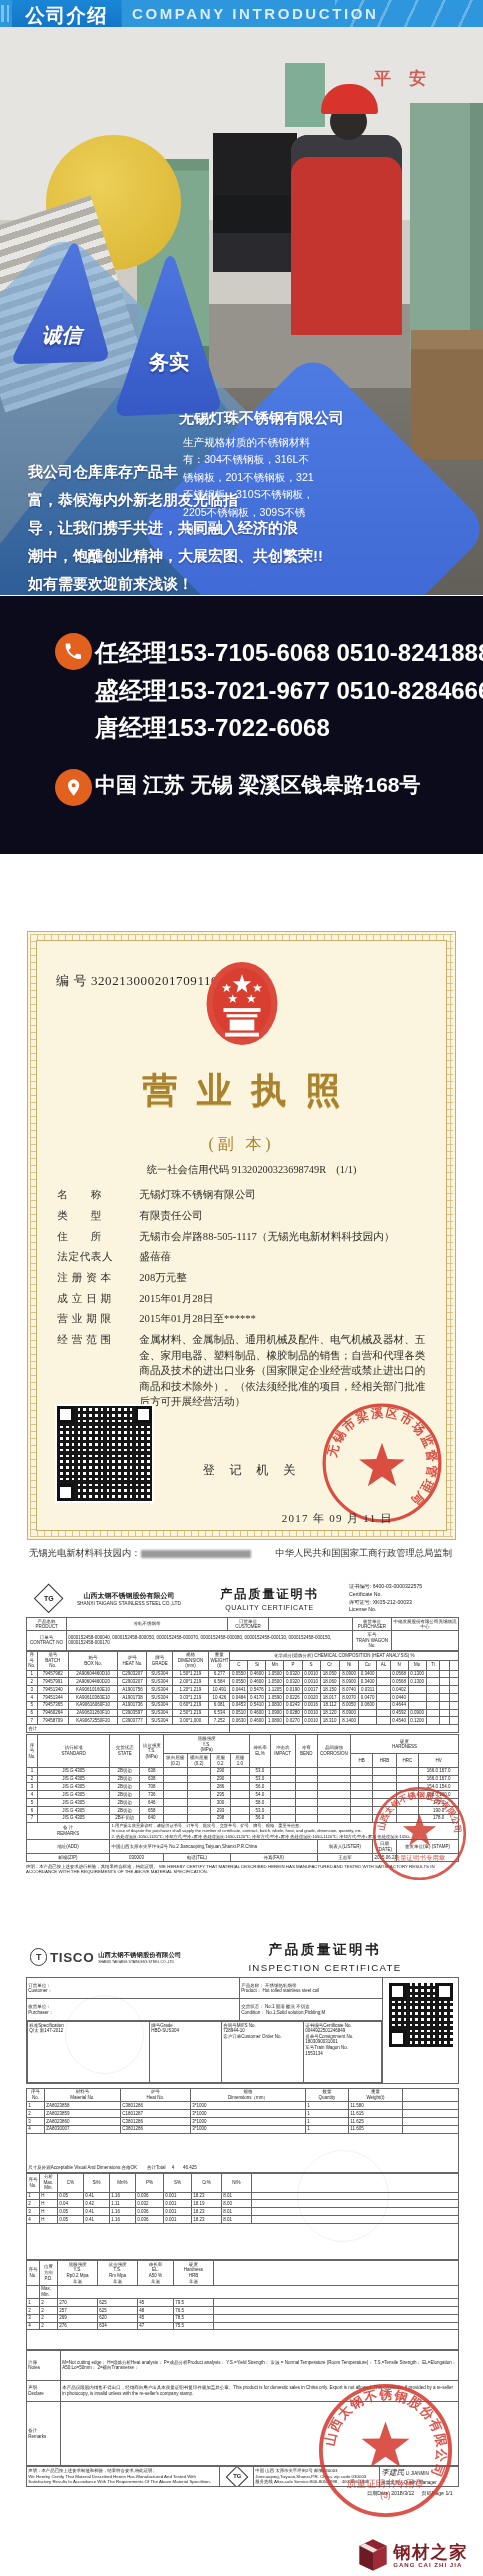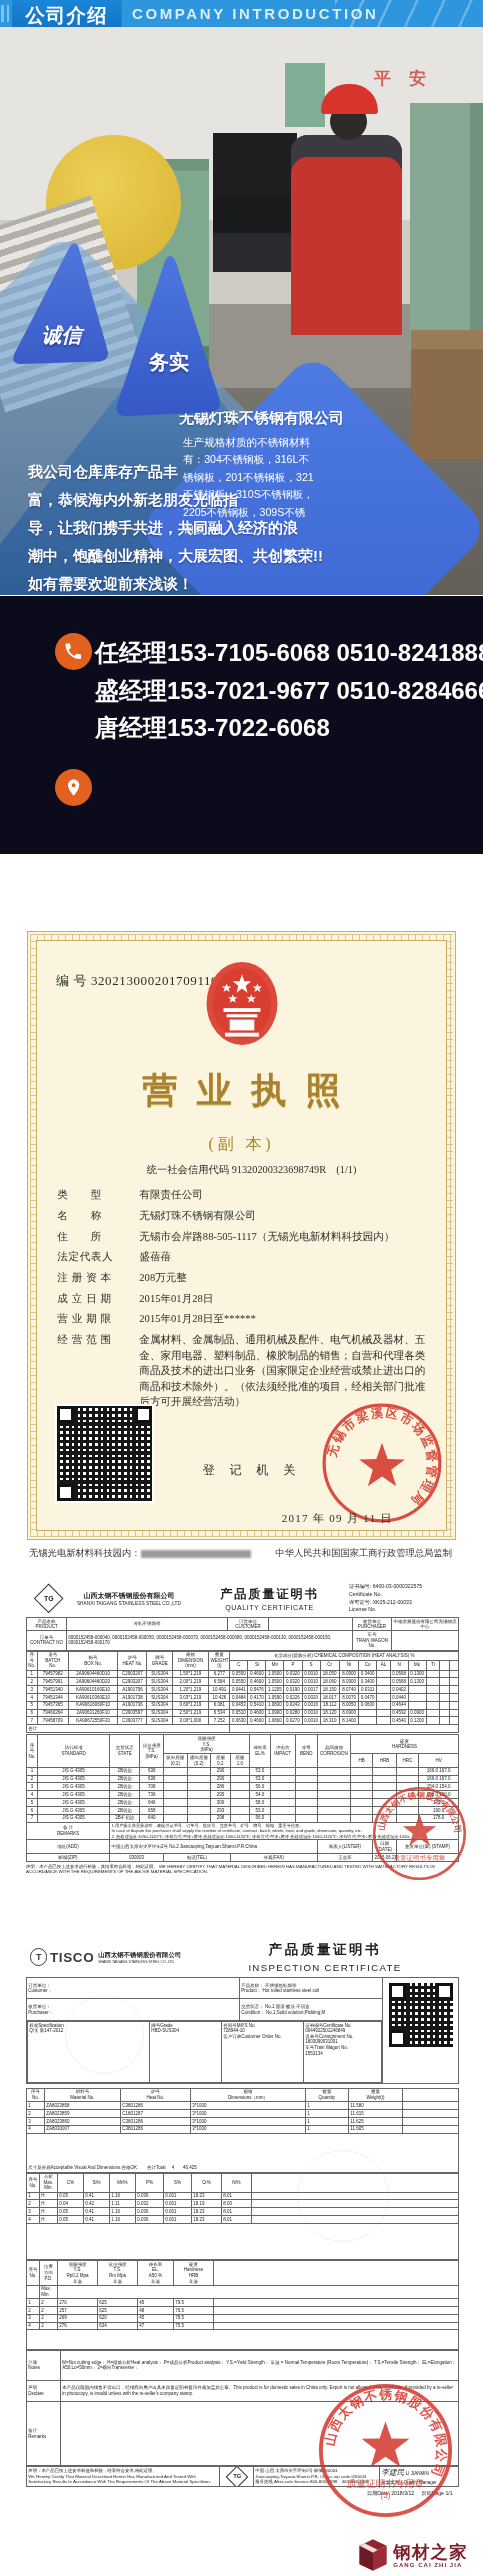--- a/index.html
+++ b/index.html
@@ -221,20 +221,21 @@
       </svg>
     </div>
     <div class="cline" style="top:41px;" data-bind="contacts.phone1">任经理153-7105-6068  0510-82418880</div>
     <div class="cline" style="top:79px;" data-bind="contacts.phone2">盛经理153-7021-9677  0510-82846660</div>
     <div class="cline" style="top:116px;" data-bind="contacts.phone3">唐经理153-7022-6068</div>
     <div class="cicon" style="left:55px;top:173px;">
       <svg width="19.3" height="19.3" viewBox="0 0 24 24">
         <path fill="#fff" d="M12 2C8.13 2 5 5.13 5 9c0 5.25 7 13 7 13s7-7.75 7-13c0-3.87-3.13-7-7-7zm0 9.5A2.5 2.5 0 1 1 12 6.5a2.5 2.5 0 0 1 0 5z"></path>
       </svg>
     </div>
+    <div class="aline" style="top:175px;" data-bind="contacts.addr1">中国 江苏 无锡 梁溪区钱皋路168号</div>
   </div>
 
   <div class="qualsec">
 
     <div class="lic">
       <div class="pat"></div>
       <div class="inner">
         <div class="serial" data-bind="qual.license.serial">编 号 320213000201709110014</div>
         <div class="emblem">
           <svg width="77" height="90" viewBox="0 0 100 116">
@@ -250,26 +251,26 @@
             <rect x="34" y="77" width="32" height="14" fill="#fff"></rect>
             <rect x="28" y="94" width="44" height="5" fill="#fff"></rect>
           </svg>
         </div>
         <div class="bigtitle" data-bind="qual.license.title">营业执照</div>
         <div class="sub" data-bind="qual.license.subtitle">(副 本)</div>
         <div class="credit" data-bind="qual.license.credit_line">统一社会信用代码 91320200323698749R　(1/1)</div>
         <table class="fields">
           <tbody>
               <tr>
+                <td style="white-space: pre-line;">名　　称</td>
+                <td style="white-space: pre-line;">无锡灯珠不锈钢有限公司</td>
+              </tr>
+              <tr>
                 <td style="white-space: pre-line;">类　　型</td>
                 <td style="white-space: pre-line;">有限责任公司</td>
-              </tr>
-              <tr>
-                <td style="white-space: pre-line;">名　　称</td>
-                <td style="white-space: pre-line;">无锡灯珠不锈钢有限公司</td>
               </tr>
               <tr>
                 <td style="white-space: pre-line;">住　　所</td>
                 <td style="white-space: pre-line;">无锡市会岸路88-505-1117（无锡光电新材料科技园内）</td>
               </tr>
               <tr>
                 <td style="white-space: pre-line;">法定代表人</td>
                 <td style="white-space: pre-line;">盛蓓蓓</td>
               </tr>
               <tr>

